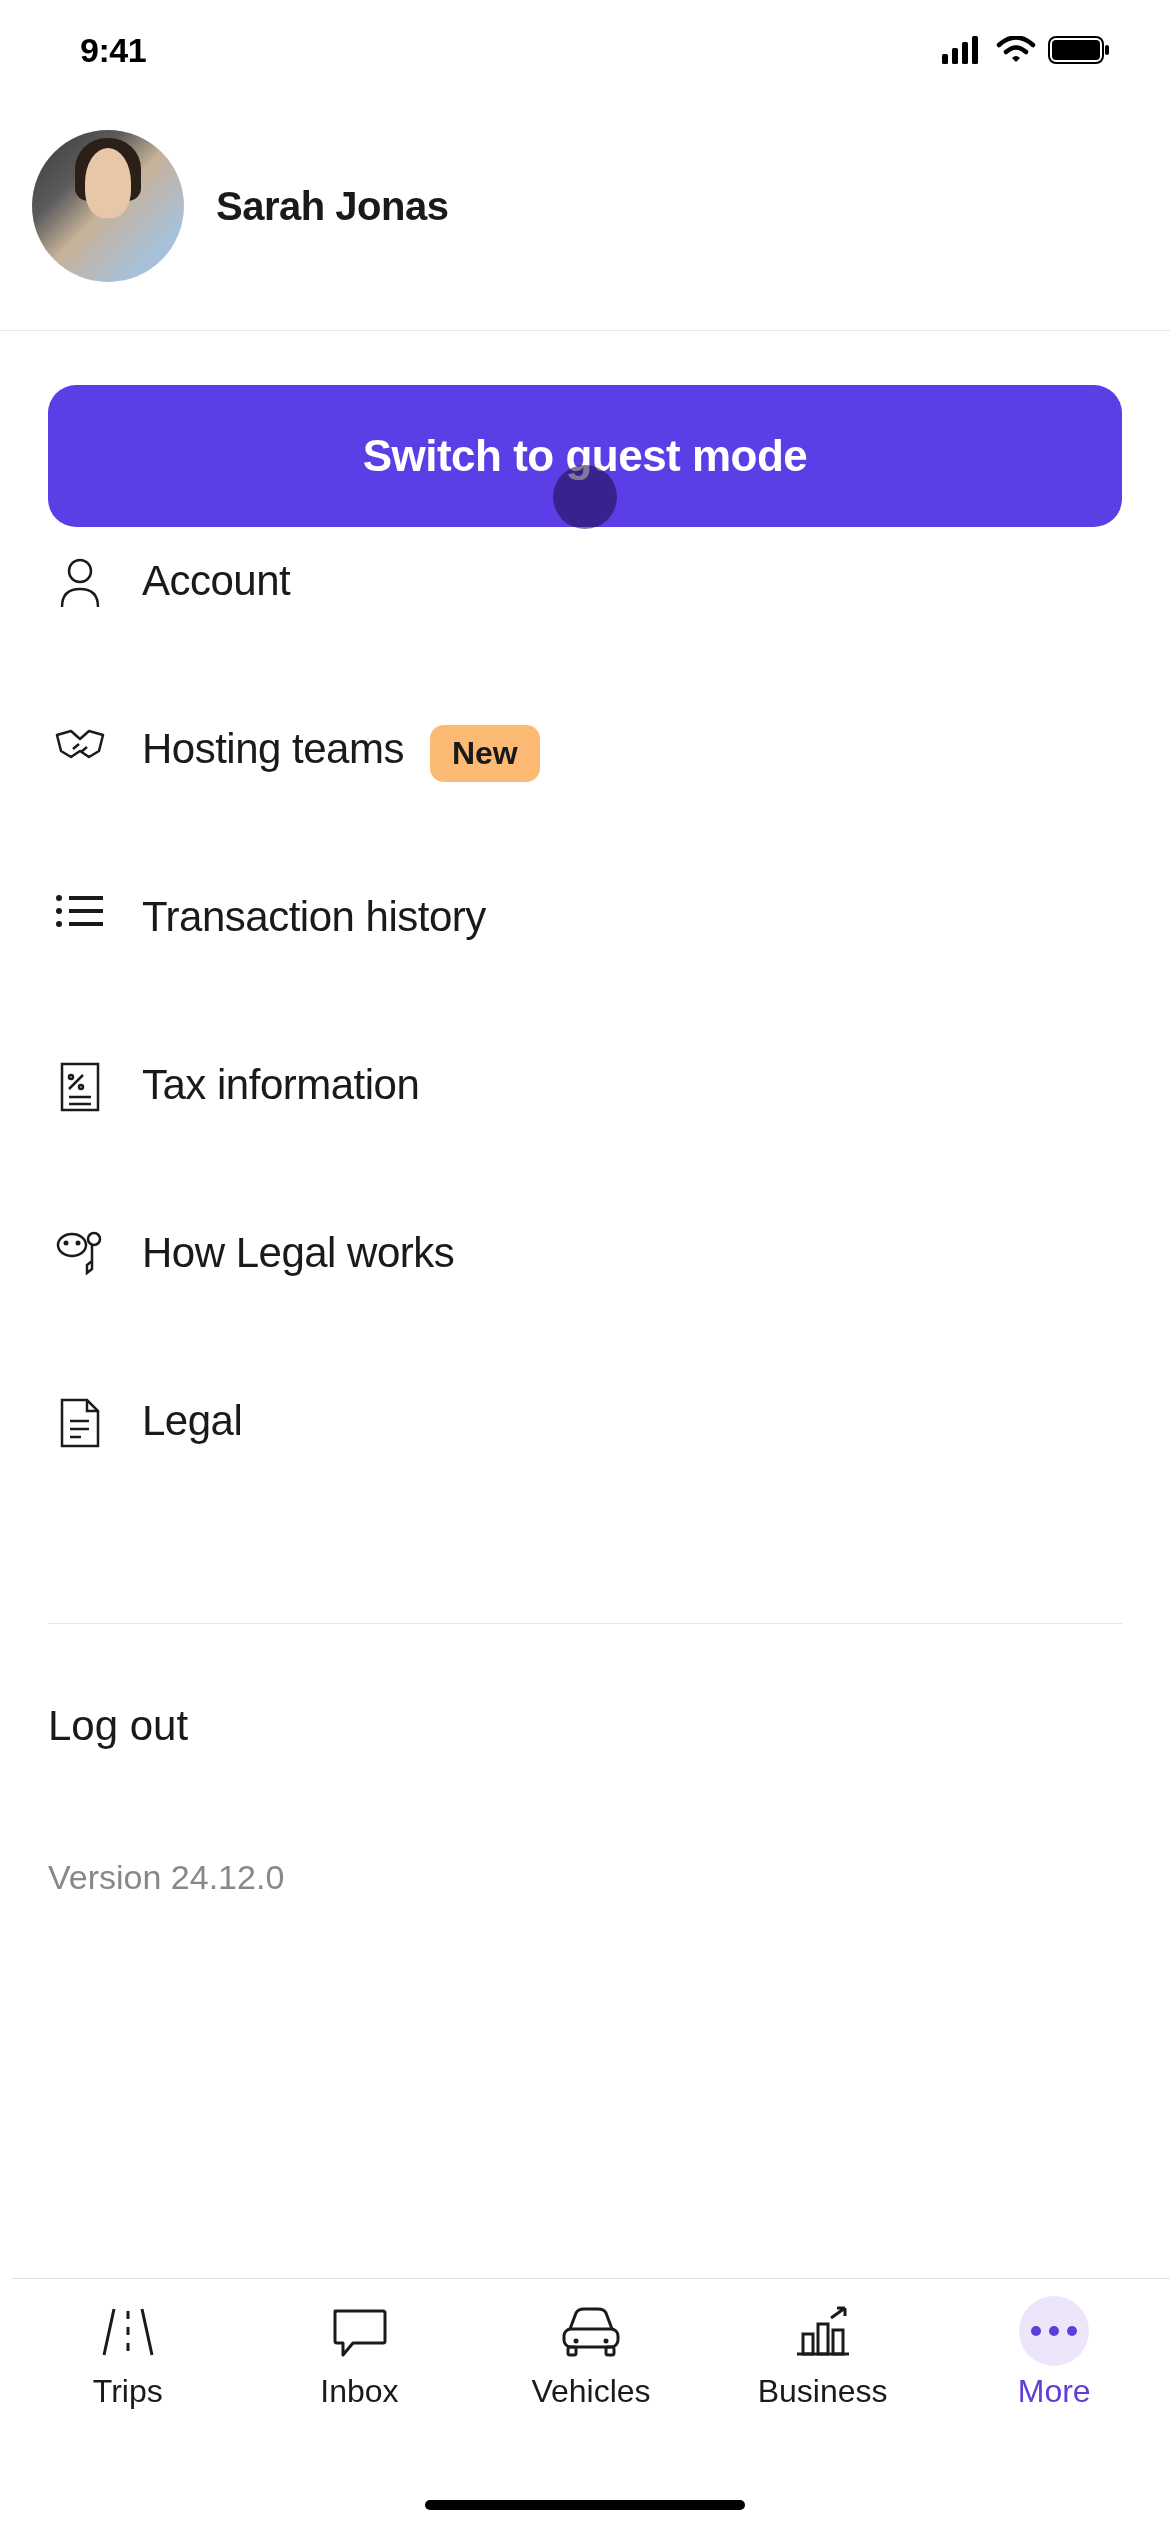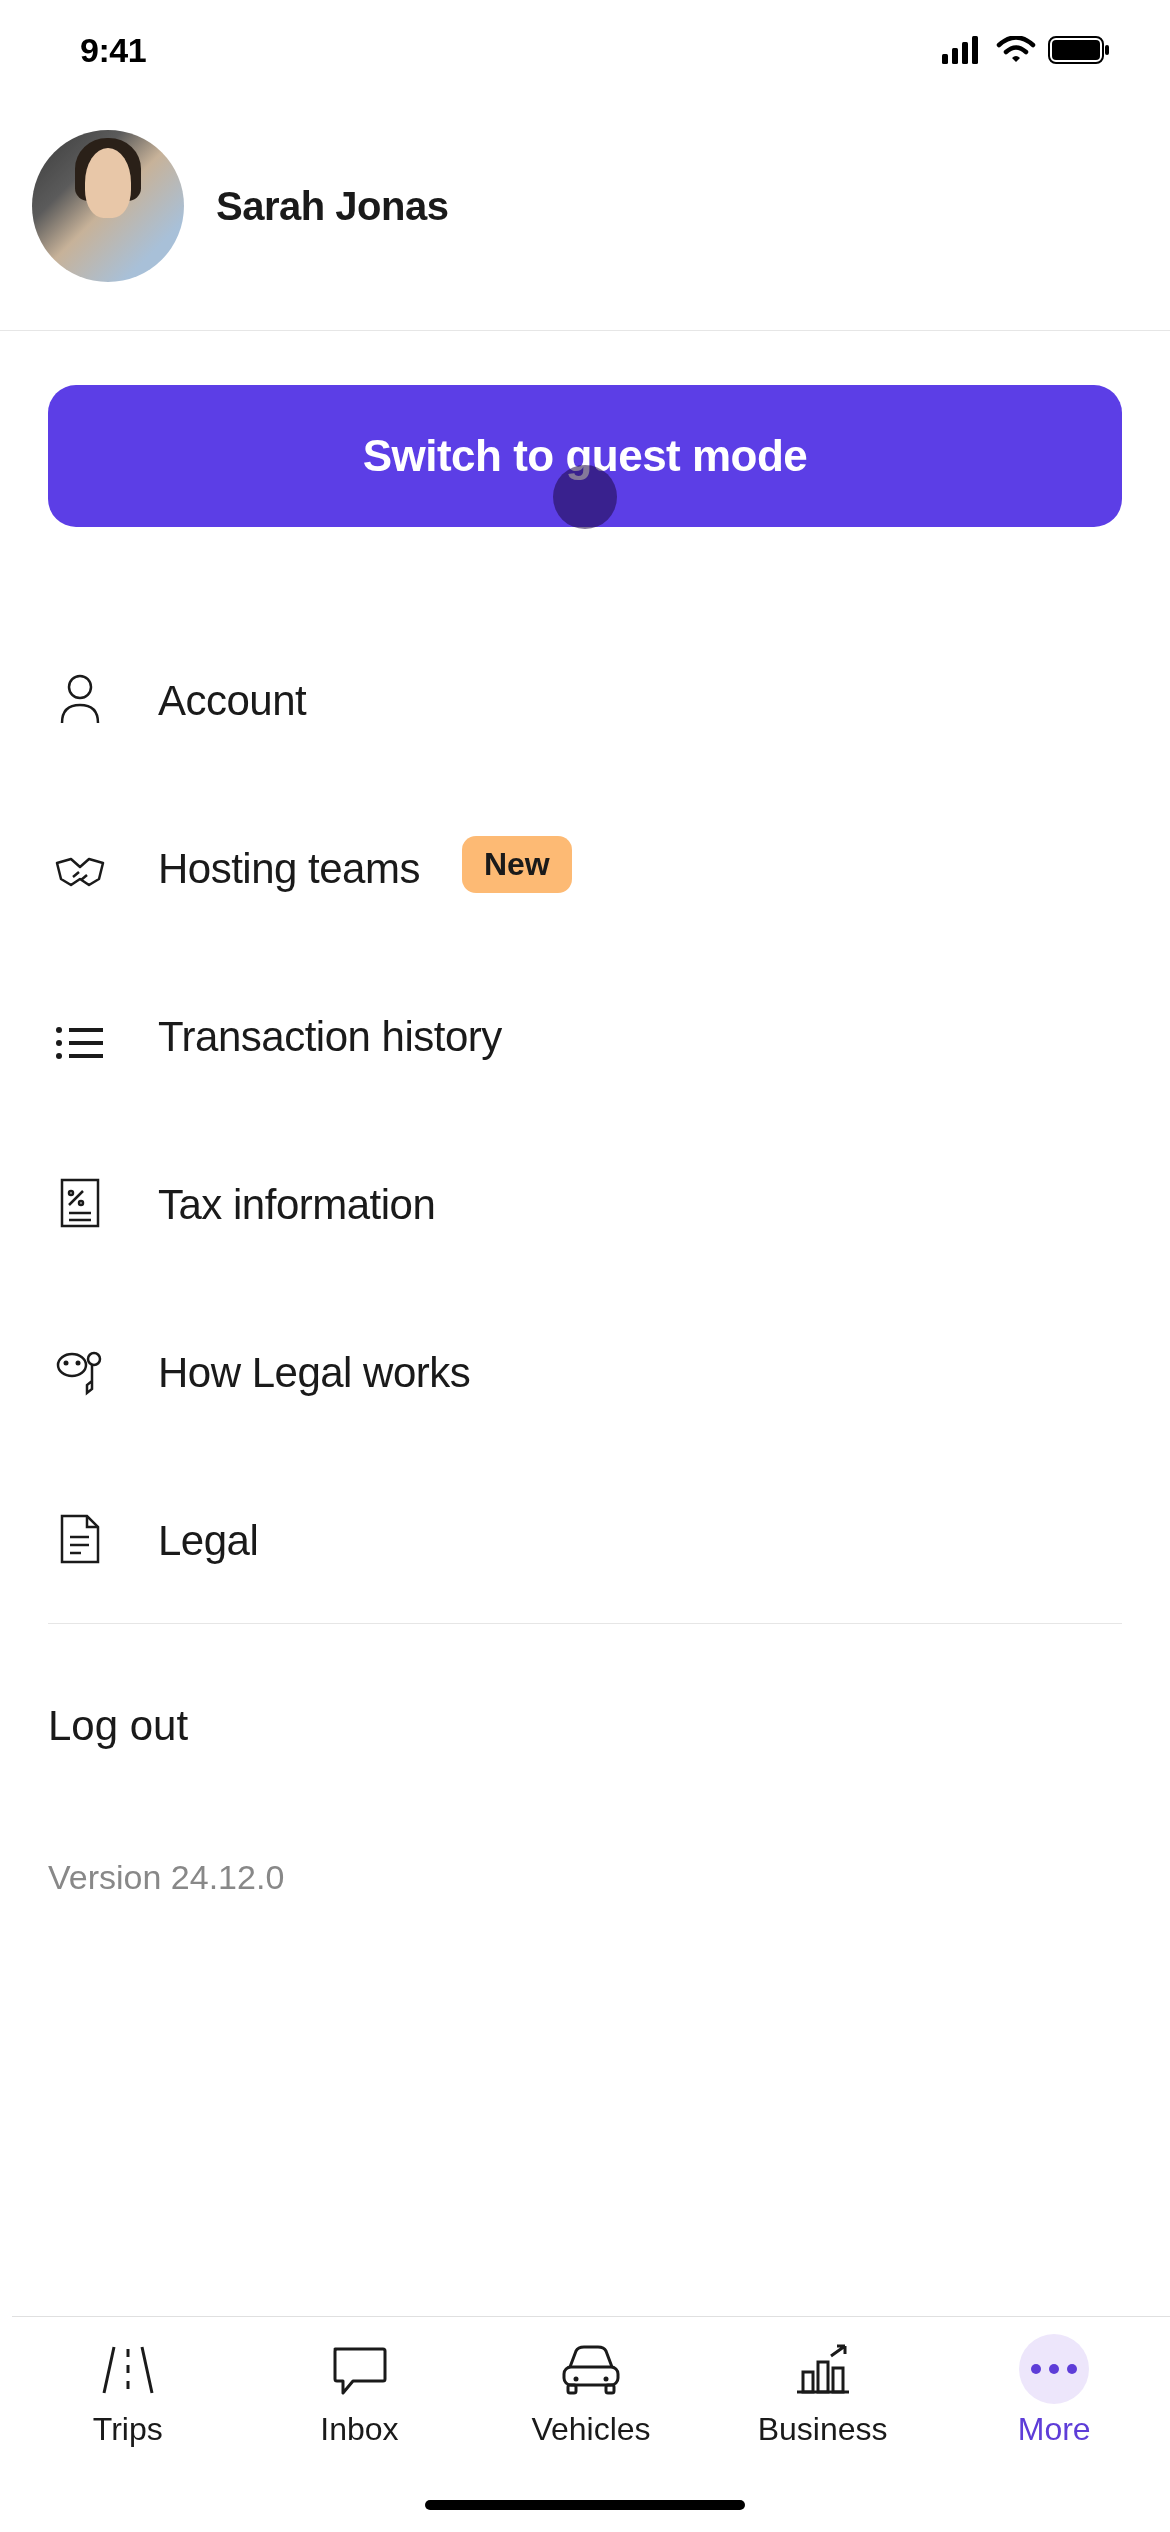--- a/index.html
+++ b/index.html
@@ -114,23 +114,23 @@
       top: 56%;
       transform: translateX(-50%);
     }
 
     
     .menu {
       margin-top: 30px;
     }
     .menu-item {
       display: flex;
-      align-items: flex-end;
+      align-items: flex-start;
       height: 168px;
-      gap: 50px;
+      gap: 34px;
       padding-left: 4px;
     }
     .menu-icon {
       width: 56px;
       display: flex;
       justify-content: center;
       align-items: center;
     }
     .menu-icon svg {
       stroke: #1a1a1a;
@@ -170,21 +170,21 @@
       color: #888888;
       padding: 108px 0 0 0;
     }
 
     
     .tabbar {
       position: absolute;
       bottom: 0;
       left: 12px;
       right: 0;
-      height: 216px;
+      height: 254px;
       border-top: 1px solid #e0e0e0;
       display: flex;
       justify-content: space-around;
       padding-top: 20px;
       background: #ffffff;
     }
     .tab {
       display: flex;
       flex-direction: column;
       align-items: center;

